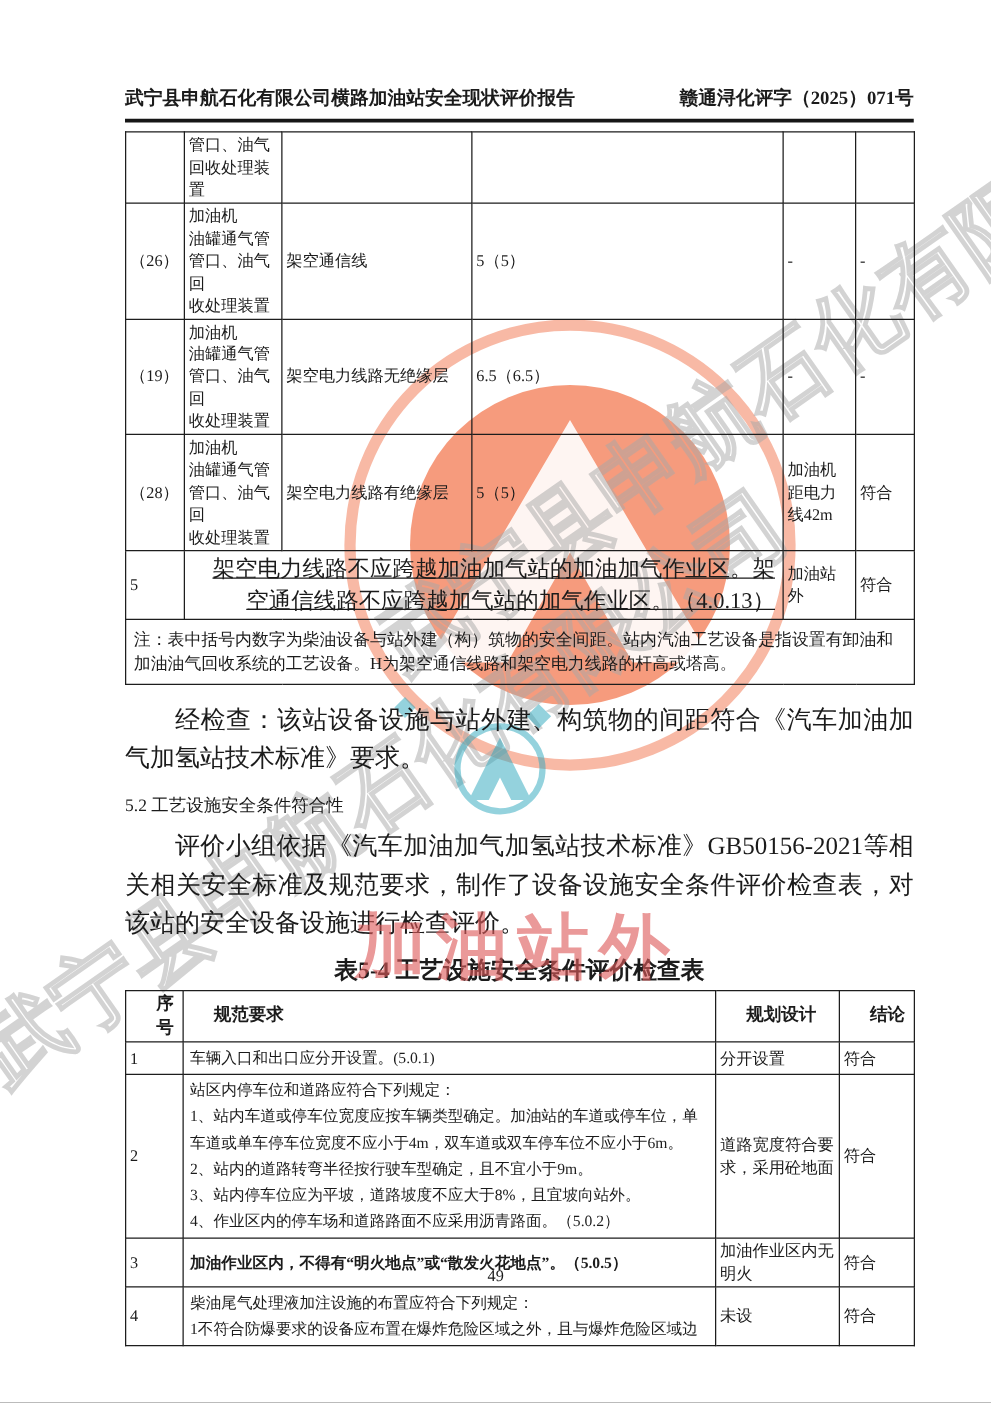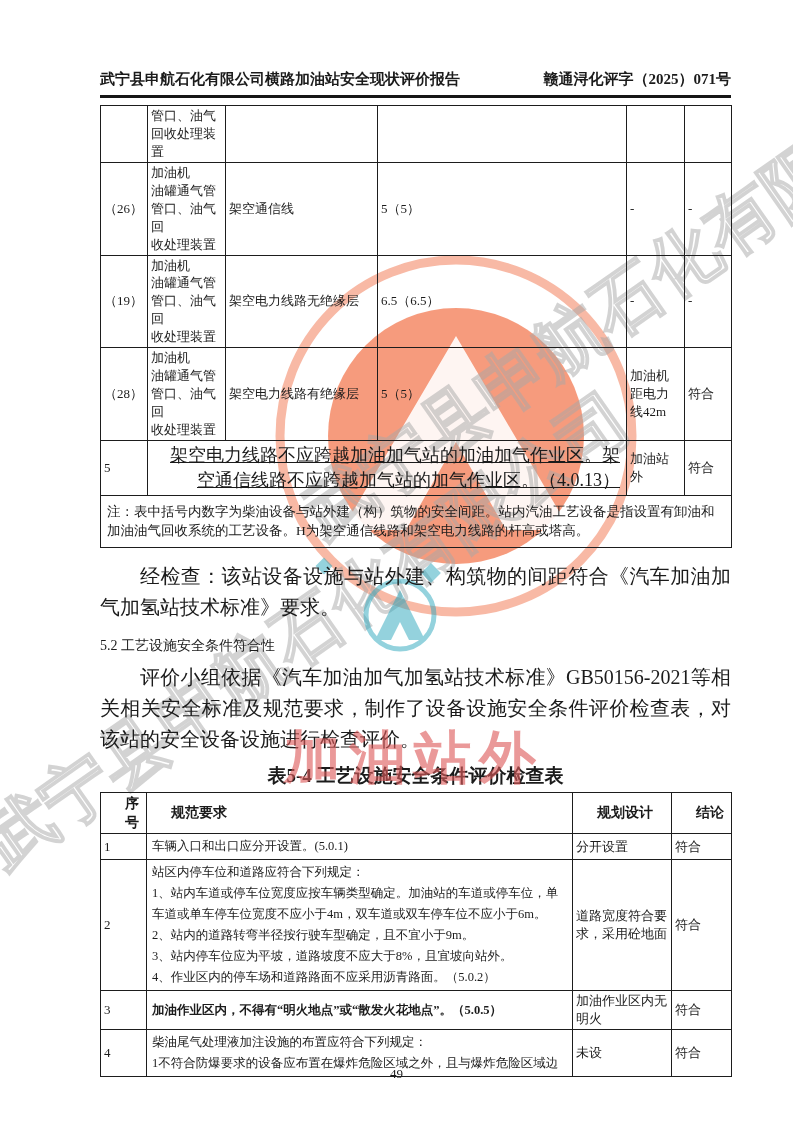--- a/index.html
+++ b/index.html
@@ -30,21 +30,21 @@
 
   .t2 td{font-size:13px;}
   .t2 .sec-row td{font-weight:bold;font-size:14.5px;height:24px;}
   .t2 .head-row td{font-weight:bold;font-size:14px;height:26px;padding-left:24px;}
   .t2 .req{text-align:left;font-size:12.5px;line-height:21px;padding:2px 5px;}
   .t2 .bold{font-weight:bold;}
   .r1{height:25px;} .r2{height:130px;} .r3{height:37px;} .r4{height:46px;}
   .t1 .rp{height:34px;} .t1 .r26{height:88px;} .t1 .r27{height:81px;}
   .t1 .r28{height:83px;} .t1 .r5{height:45px;} .t1 .rnote{height:44px;}
 
-  .footer{position:absolute;left:0;top:1066px;width:793px;text-align:center;
+  .footer{position:absolute;left:0;top:1013px;width:793px;text-align:center;
           font-size:13px;z-index:2;}
 
   
   .red-wm{position:absolute;left:284px;top:720px;font-size:57px;font-weight:bold;
           letter-spacing:8px;color:rgba(221,90,90,0.62);z-index:3;white-space:nowrap;
           font-family:"Liberation Serif","DejaVu Serif",serif;}
   .ghost-text{fill:none;stroke:#a8a8a8;stroke-width:1.6px;opacity:0.5;
               font-family:"Liberation Serif","DejaVu Serif",serif;font-weight:bold;}
 </style>
 </head>

